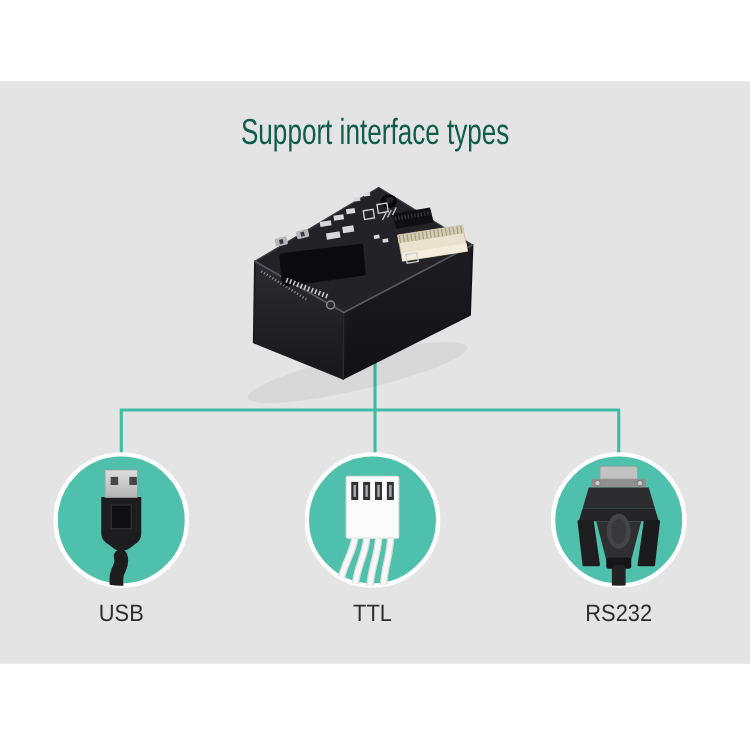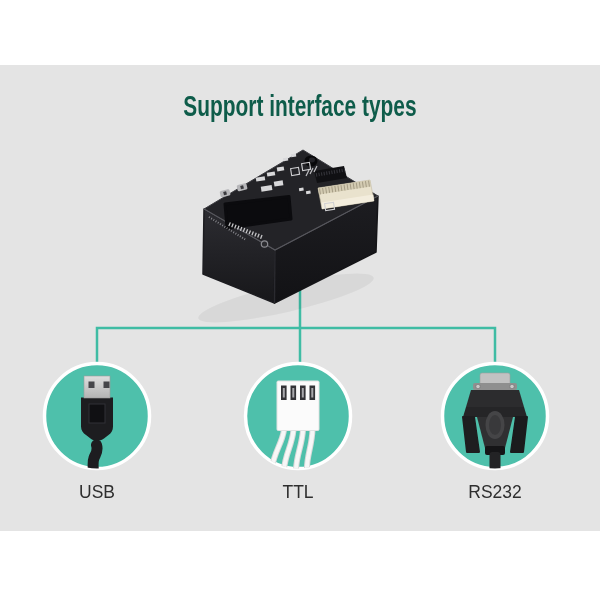--- a/index.html
+++ b/index.html
@@ -8,21 +8,21 @@
     background:#ffffff;
     font-family:"Liberation Sans", sans-serif;
   }
   .panel{
     position:absolute;left:0;top:65px;width:600px;height:466px;
     background:#e4e4e4;
   }
   .title{
     position:absolute;left:0;top:91px;width:600px;
     text-align:center;color:#0e5c4a;
-    font-weight:bold;font-size:29px;line-height:30px;
+    font-weight:normal;font-size:29px;line-height:30px;
     white-space:nowrap;
   }
   .title span{display:inline-block;transform:scaleX(0.72);}
   .stage{position:absolute;left:0;top:0;}
   .iface-label{
     position:absolute;top:482px;
     transform:translateX(-50%) scaleX(0.92);
     font-size:19px;line-height:20px;color:#2e2e2e;
     text-align:center;white-space:nowrap;
   }

